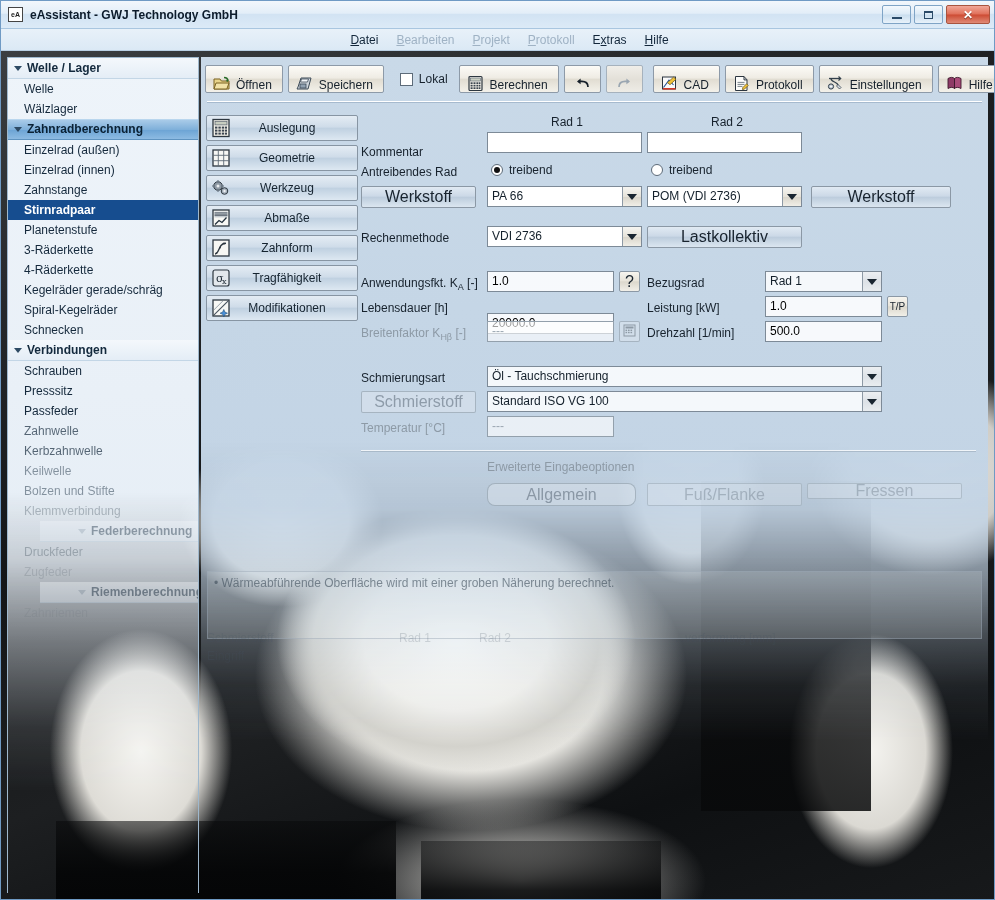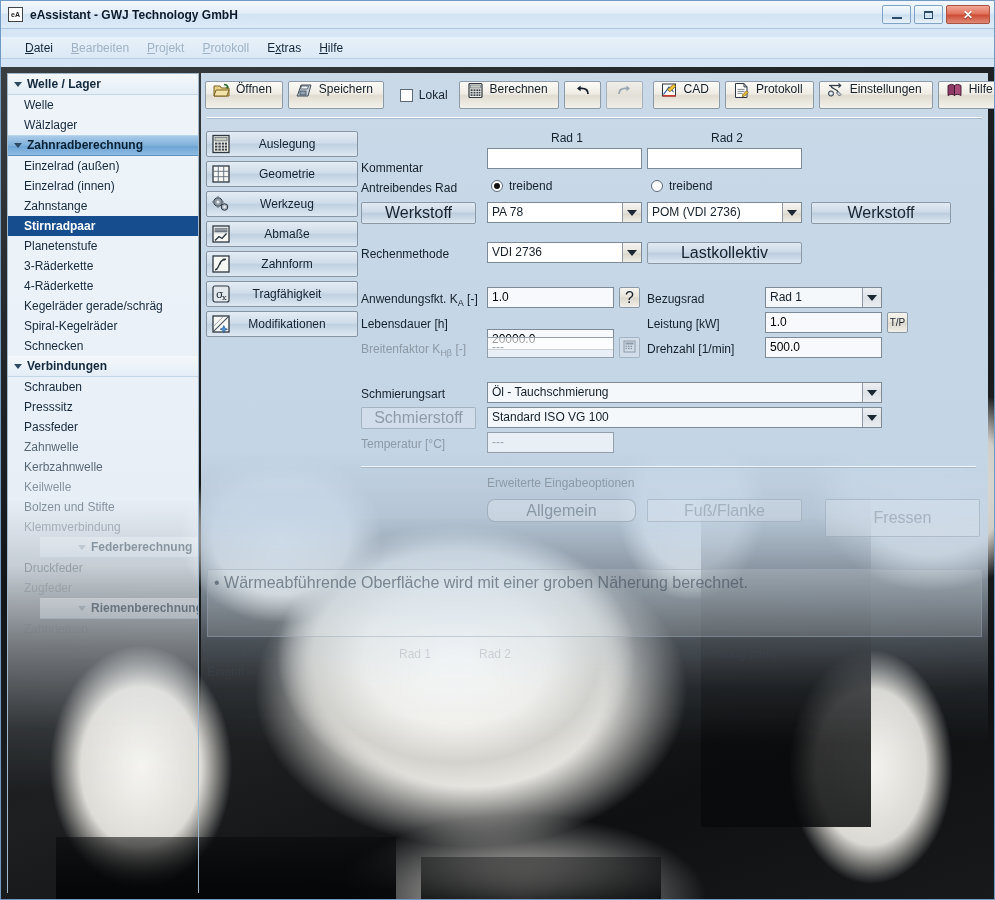--- a/index.html
+++ b/index.html
@@ -10,21 +10,21 @@
     font-family: "Liberation Sans", sans-serif;
     font-size: 12px;
     background: #0a1018;
   }
 
   
   #window {
     position: absolute; inset: 0;
     background: linear-gradient(180deg,#d6e6f5 0%, #c8dcf0 100%);
     border: 1px solid #6f9ac4;
-    display: flex; flex-direction: column; gap: 8px;
+    display: flex; flex-direction: column;
   }
 
   
   #titlebar {
     height: 28px; flex: 0 0 28px;
     background: linear-gradient(180deg,#f2f7fc 0%, #e3eef8 45%, #d2e3f3 50%, #dceaf7 100%);
     border-bottom: 1px solid #a9c6e0;
     display: flex; align-items: center;
     padding: 0 3px 0 7px;
     position: relative;
@@ -62,21 +62,22 @@
   .g-min { width: 10px; height: 2px; background: #2a4a68; margin-top: 6px; }
   .g-max { width: 9px; height: 8px; border: 1px solid #2a4a68; border-top-width: 2px; }
   .g-close { color: #fff; font-size: 12px; font-weight: bold; line-height: 1; text-shadow: 0 1px 0 #7d2d1c; }
 
   
   #menubar {
     height: 22px; flex: 0 0 22px;
     background: linear-gradient(180deg,#e8f1f9 0%, #dbe9f5 100%);
     border-bottom: 1px solid #b9cfe3;
     display: flex; align-items: center;
-    padding-left: 15px;
+    padding-left: 24px;
+    justify-content: center;
   }
   .menu-item {
     padding: 2px 9px;
     font-size: 12px;
     color: #12263a;
     white-space: nowrap;
   }
   .menu-item.disabled { color: #9fb2c4; }
   .menu-item .u { text-decoration: underline; }
 
@@ -189,21 +190,21 @@
   
   #toolbar {
     position: absolute; left: 4px; top: 6px; right: 4px; height: 32px;
     display: flex; align-items: center; gap: 5px;
   }
   .tbtn {
     height: 28px;
     border: 1px solid #8d9aa8;
     border-radius: 2px;
     background: linear-gradient(180deg,#fcfbf7 0%, #efece4 45%, #e1ddd2 52%, #f3f1ea 100%);
-    display: flex; align-items: flex-start; gap: 6px;
+    display: flex; align-items: flex-end; gap: 6px;
     padding: 0 10px 0 7px;
     font-size: 12px; color: #16212c;
     white-space: nowrap;
   }
   .tbtn.narrow { padding: 0 9px; justify-content: center; }
   .tbtn.disabled { color: #97a3ae; border-color: #a6b2bd; background: linear-gradient(180deg,#f0eee9 0%,#e3e0d8 52%,#eeece6 100%); }
   .tbico { width: 17px; height: 17px; flex: 0 0 17px; }
   #lokal-wrap {
     display: flex; align-items: center; gap: 6px;
     padding: 0 6px; font-size: 12px; color: #16212c;
@@ -322,24 +323,24 @@
   .radio .dot { width: 6px; height: 6px; border-radius: 50%; background: #111; }
 
   #divider-line {
     position: absolute; left: 0; right: 6px; top: 418px;
     border-top: 1px solid rgba(255,255,255,.75);
     box-shadow: 0 1px 0 rgba(150,166,180,.55);
   }
 
   
   #msgbox {
-    position: absolute; left: 6px; right: 6px; top: 496px; height: 68px;
+    position: absolute; left: 6px; right: 6px; top: 514px; height: 68px;
     border: 1px solid rgba(150,165,180,.45);
     background: rgba(235,240,245,.16);
-    font-size: 16px;
+    font-size: 12px;
   }
   #msgtext {
     padding: 4px 6px;
     color: rgba(55,70,85,.58);
   }
 
   
   #ghost-table { position: absolute; left: 6px; right: 6px; top: 570px; height: 40px; }
   .ghosttxt { position: absolute; font-size: 12px; color: rgba(70,85,100,.20); white-space: nowrap; }
 </style>
@@ -674,21 +675,21 @@
               </span>
             <span>treibend</span>
           </div>
           <div class="radio-wrap" style="left:290px; top:48px;">
             <span class="radio"></span>
             <span>treibend</span>
           </div>
 
           <div class="btn bluish" style="left:0; top:71px; width:115px;">Werkstoff</div>
           <div class="combo" style="left:126px; top:71px; width:155px;">
-            <span>PA 78</span>
+            <span>PA 66</span>
             <span class="arrowbox">
                 <span class="arrow-dn"></span>
               </span>
           </div>
           <div class="combo" style="left:286px; top:71px; width:155px;">
             <span>POM (VDI 2736)</span>
             <span class="arrowbox">
                 <span class="arrow-dn"></span>
               </span>
           </div>
@@ -766,21 +767,21 @@
 
           <div class="lbl dim" style="position:absolute; left:0; top:306px;">Temperatur [°C]</div>
           <div class="fld dim" style="left:126px; top:301px; width:127px;">---</div>
 
           <div id="divider-line" style="top:335px;"></div>
 
           <div class="lbl dim" style="position:absolute; left:126px; top:345px;">Erweiterte Eingabeoptionen</div>
 
           <div class="btn ghost" style="left:126px; top:368px; width:149px; height:23px;border-radius:8px;">Allgemein</div>
           <div class="btn ghost2" style="left:286px; top:368px; width:155px; height:23px;">Fuß/Flanke</div>
-          <div class="btn ghost2" style="left:464px; top:368px; width:155px; height:38px;">Fressen</div>
+          <div class="btn ghost2" style="left:446px; top:368px; width:155px; height:16px;">Fressen</div>
         </div>
 
         <div id="msgbox">
           <div id="msgtext">
             <span>•</span>
             <span>Wärmeabführende Oberfläche wird mit einer groben Näherung berechnet.</span>
           </div>
         </div>
 
         <div id="ghost-table">

